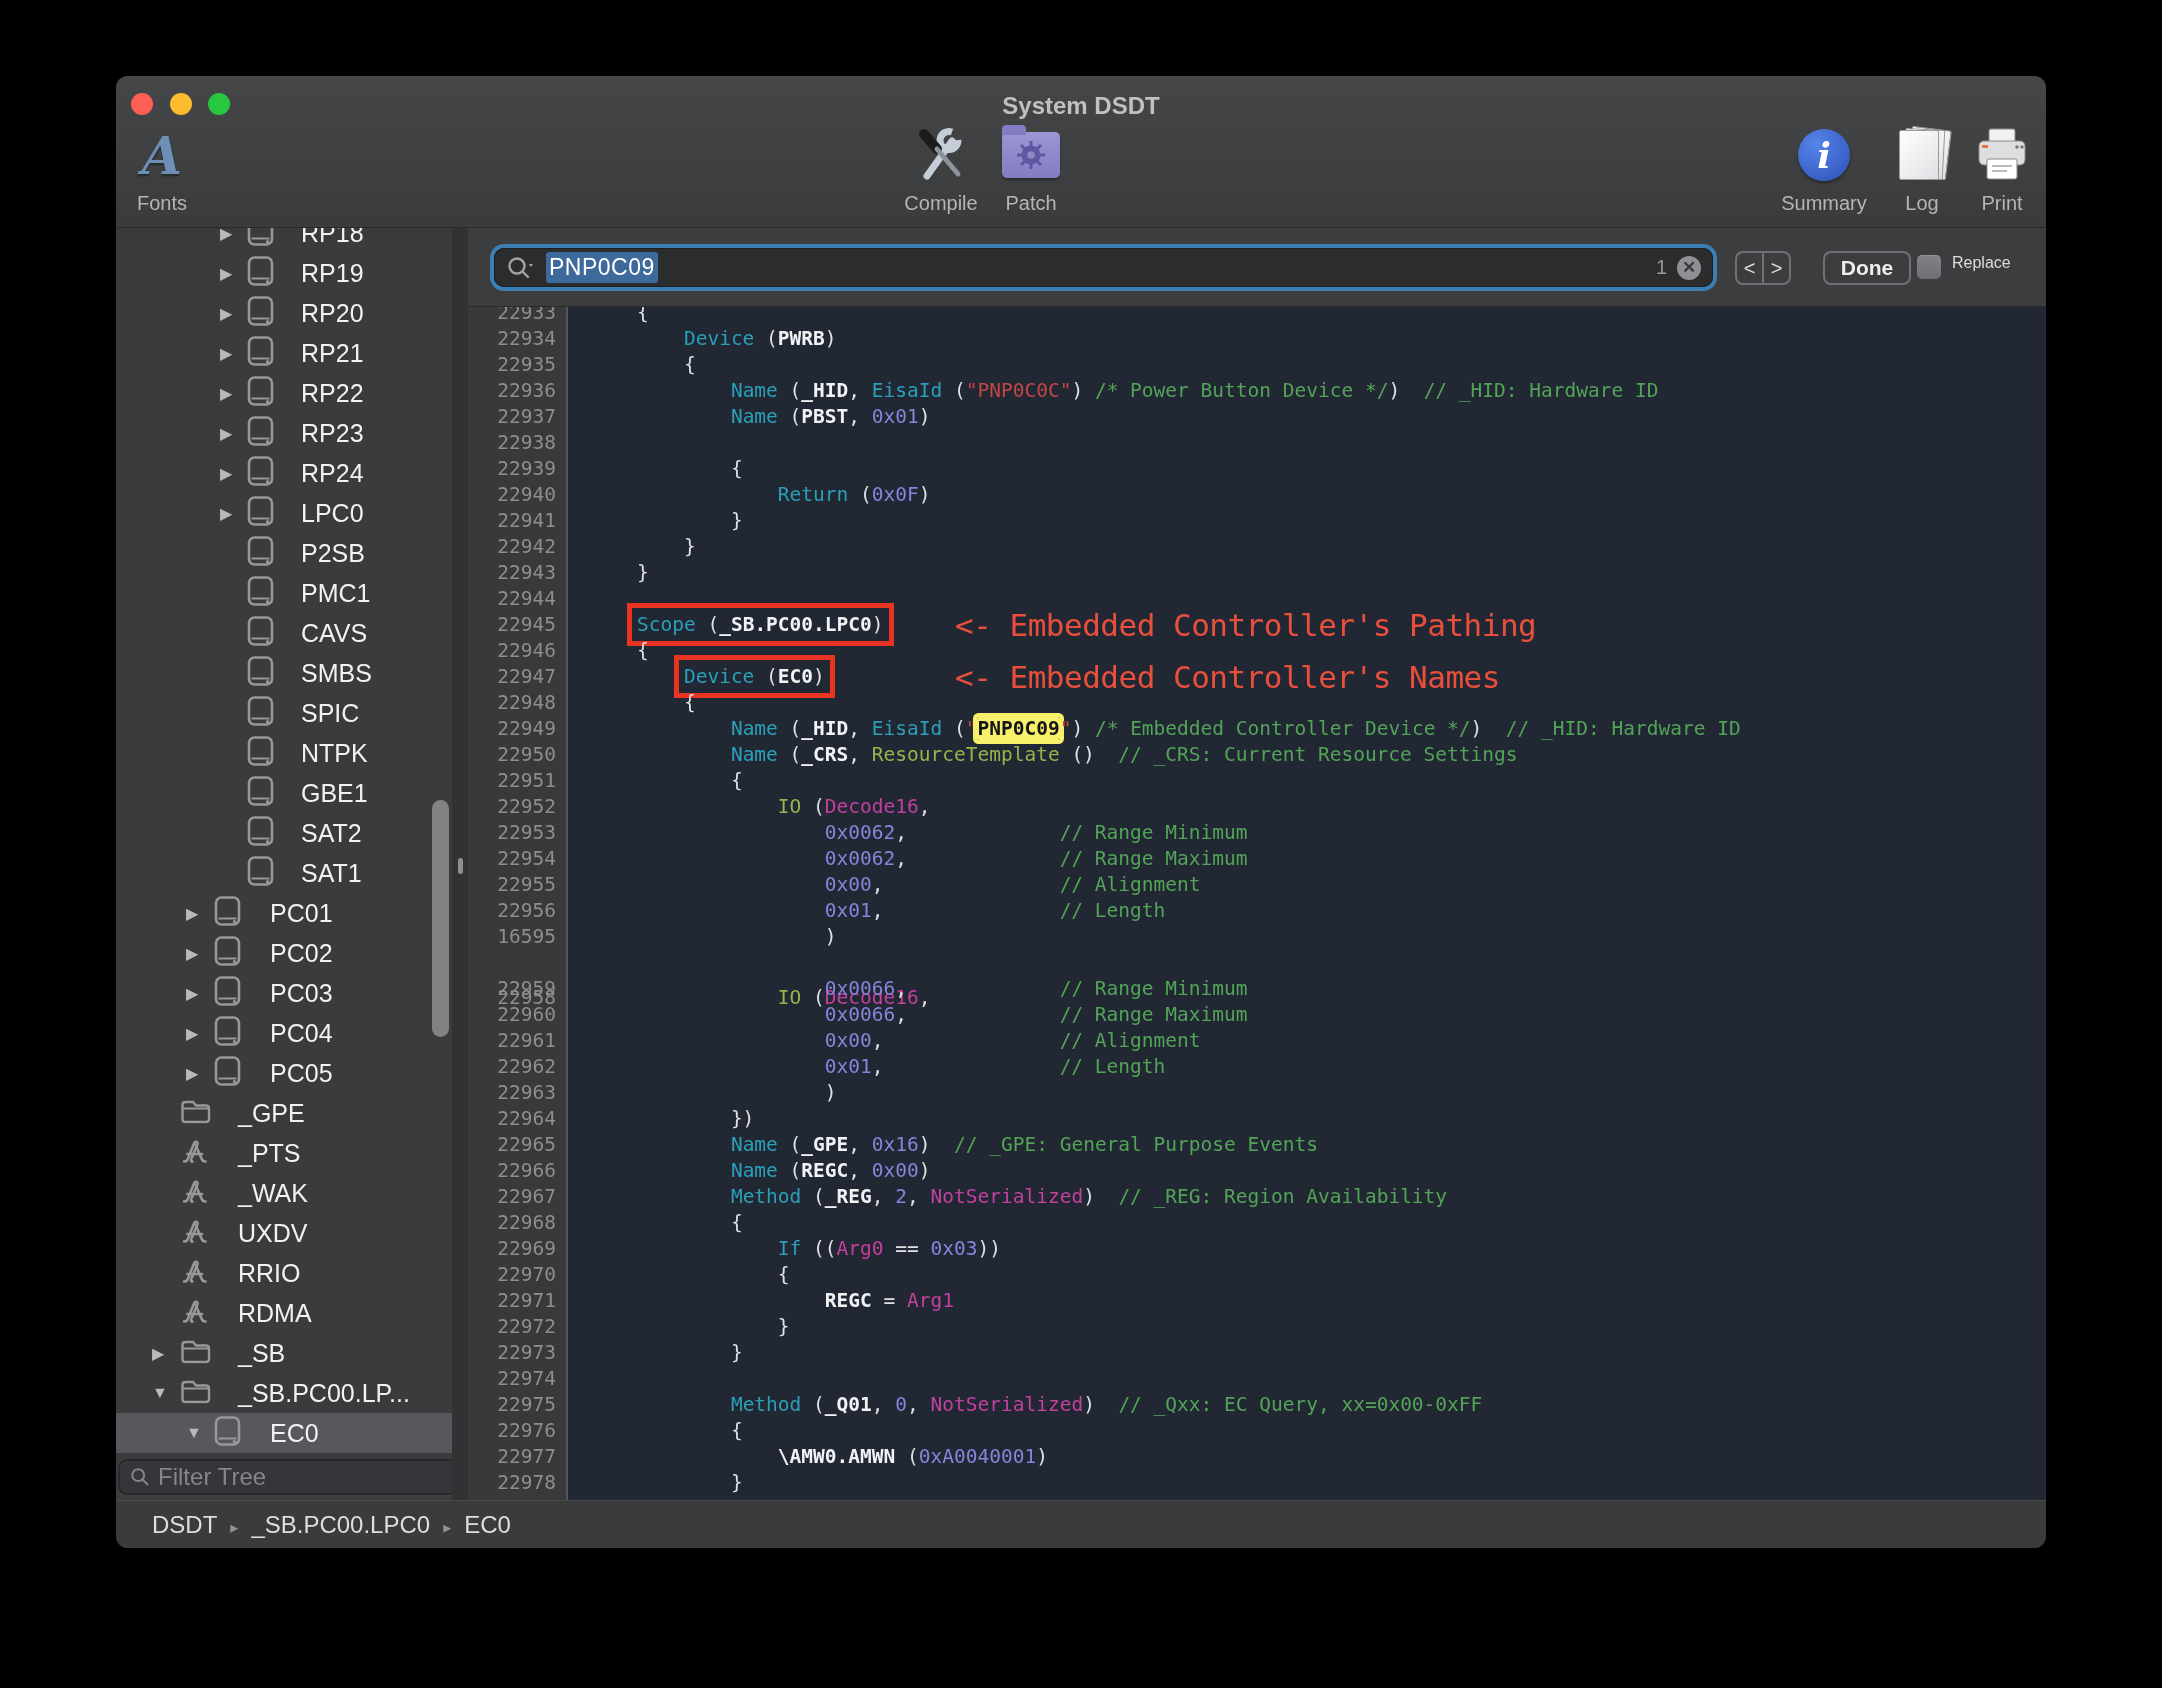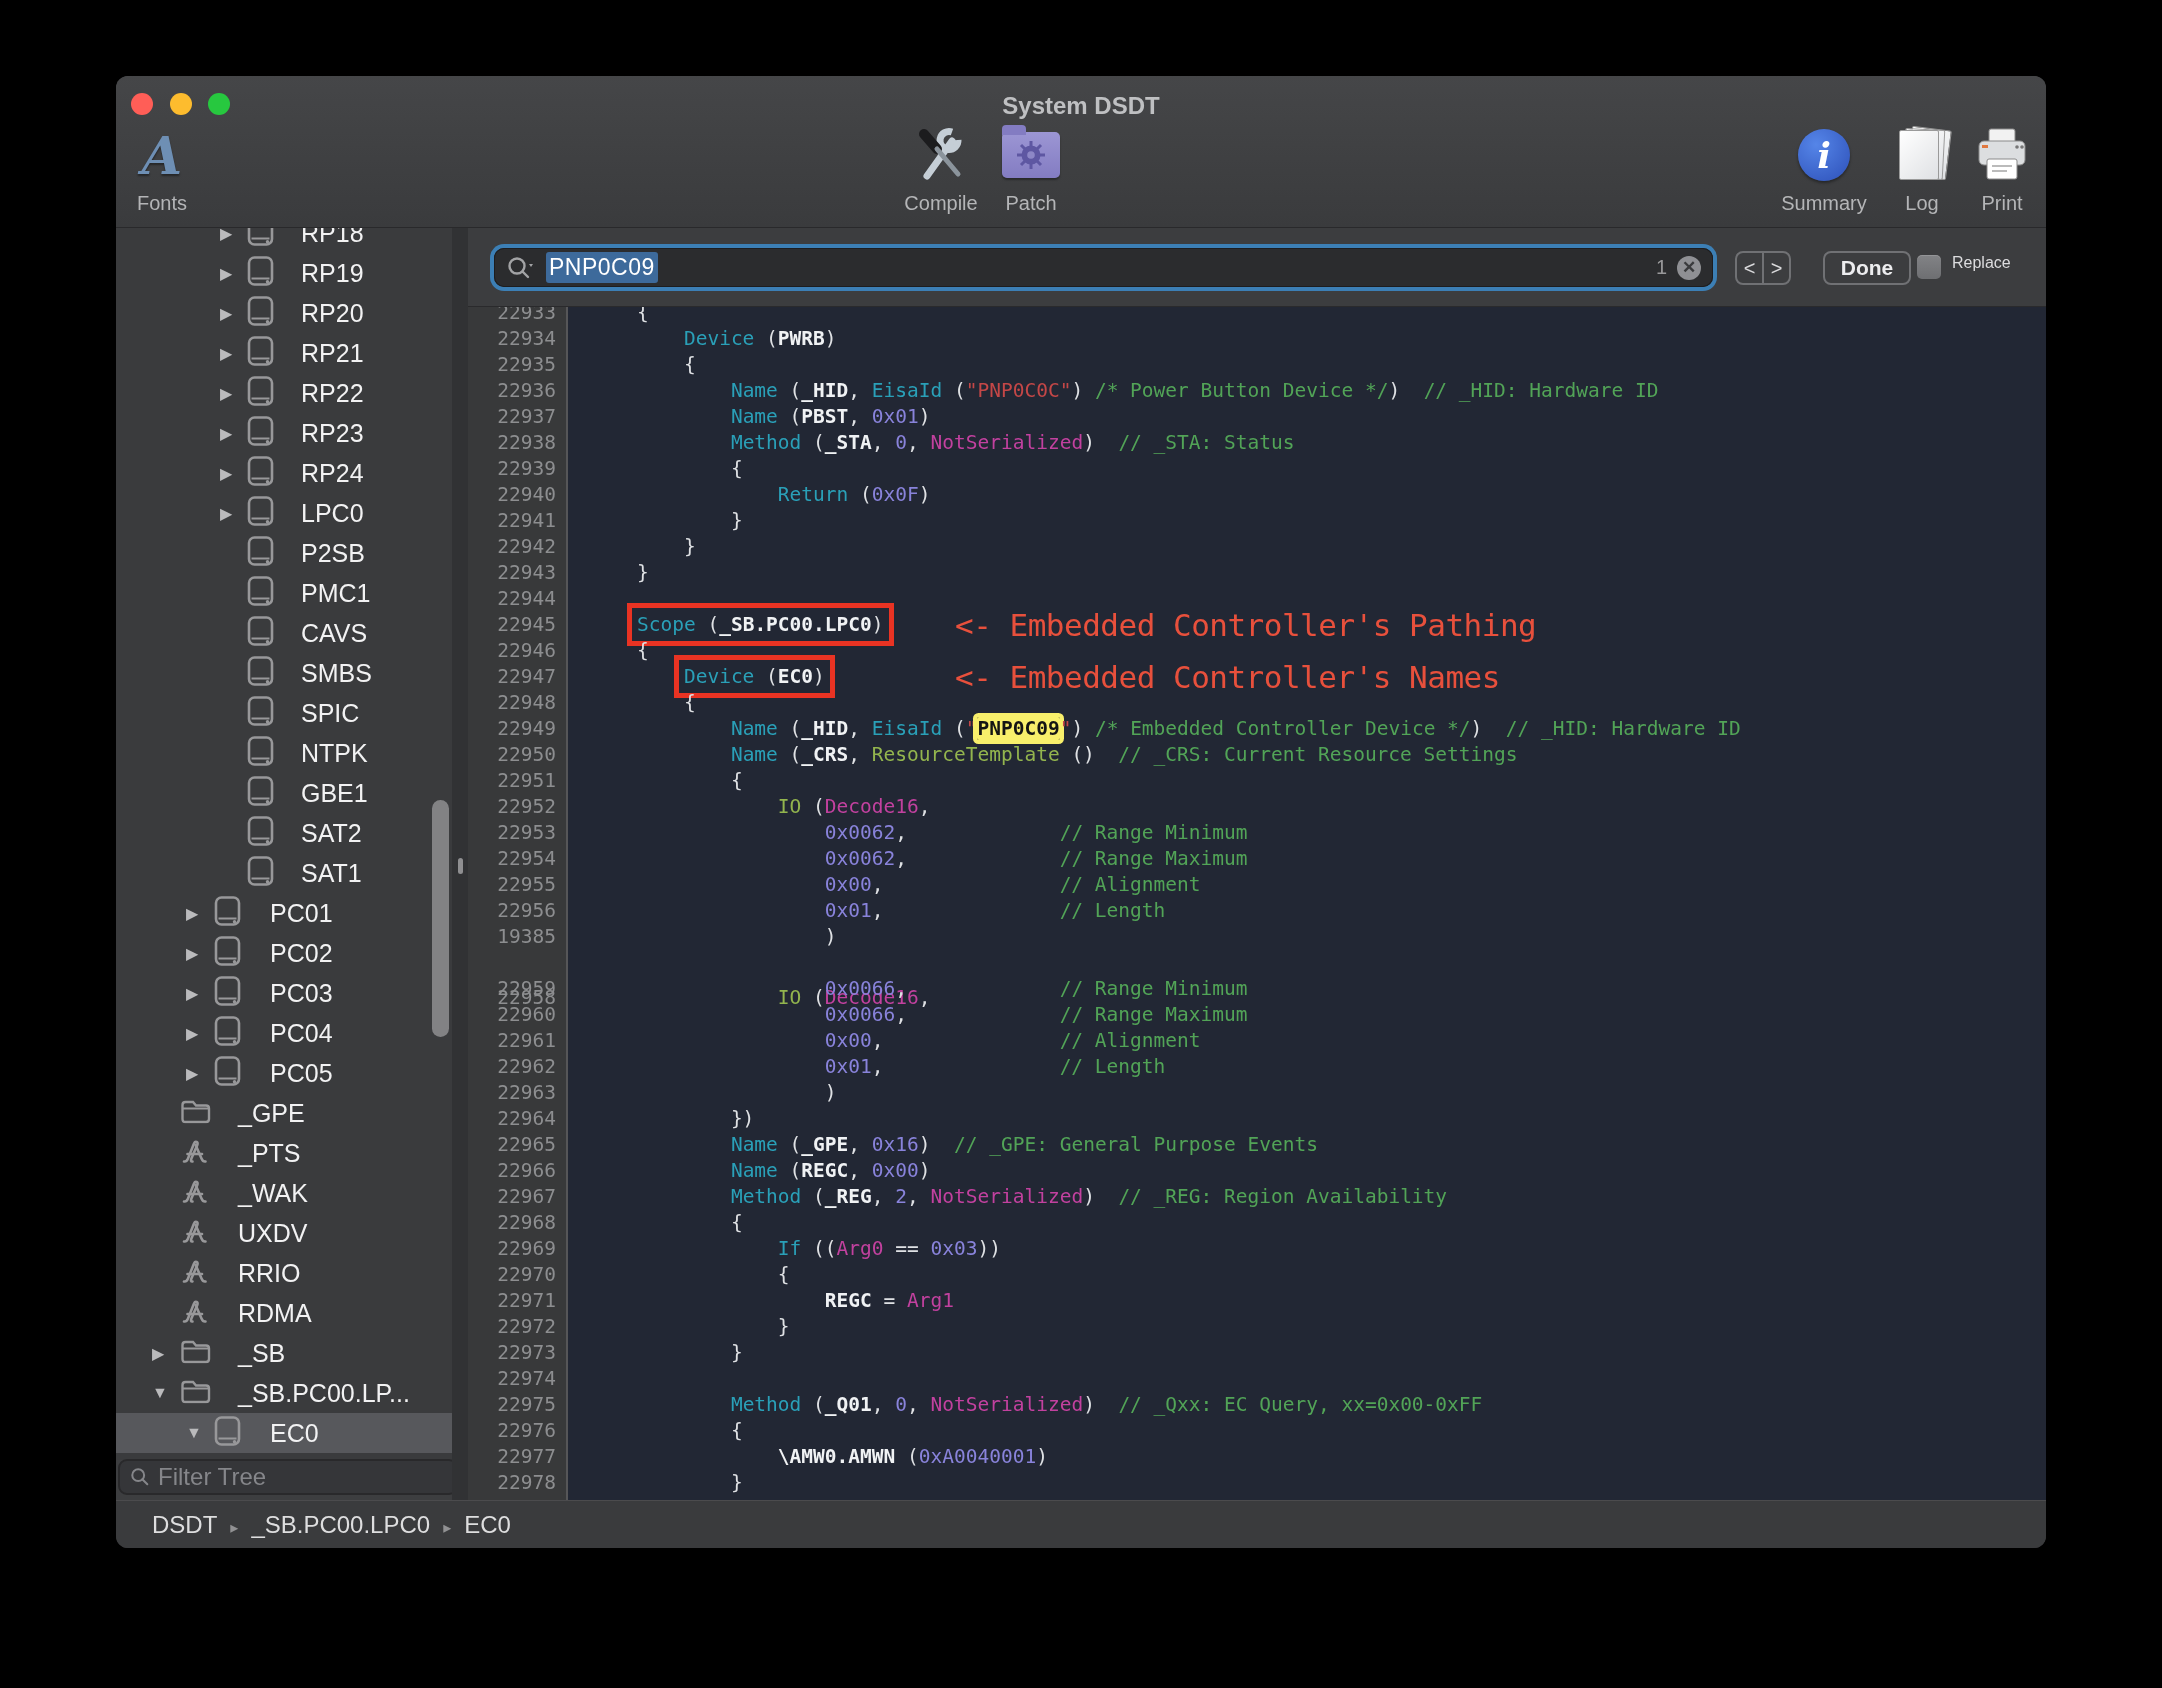--- a/index.html
+++ b/index.html
@@ -481,21 +481,20 @@
         <div class="cline" style="top: 71px;">
           <span class="ln">22936</span>
           <span class="lc"><span class="p">            </span><span class="k">Name</span><span class="p"> (</span><span class="b">_HID</span><span class="p">, </span><span class="k">EisaId</span><span class="p"> (</span><span class="s">"PNP0C0C"</span><span class="p">) </span><span class="c">/* Power Button Device */</span><span class="p">)  </span><span class="c">// _HID: Hardware ID</span></span>
         </div>
         <div class="cline" style="top: 97px;">
           <span class="ln">22937</span>
           <span class="lc"><span class="p">            </span><span class="k">Name</span><span class="p"> (</span><span class="b">PBST</span><span class="p">, </span><span class="n">0x01</span><span class="p">)</span></span>
         </div>
         <div class="cline" style="top: 123px;">
           <span class="ln">22938</span>
-          <span class="lc"><span class="p">            </span><span class="k">Method</span><span class="p"> (</span><span class="b">_STA</span><span class="p">, </span><span class="n">0</span><span class="p">, </span><span class="m">NotSerialized</span><span class="p">)  </span><span class="c">// _STA: Status</span></span>
         </div>
         <div class="cline" style="top: 149px;">
           <span class="ln">22939</span>
           <span class="lc"><span class="p">            {</span></span>
         </div>
         <div class="cline" style="top: 175px;">
           <span class="ln">22940</span>
           <span class="lc"><span class="p">                </span><span class="k">Return</span><span class="p"> (</span><span class="n">0x0F</span><span class="p">)</span></span>
         </div>
         <div class="cline" style="top: 201px;">
@@ -558,21 +557,21 @@
         </div>
         <div class="cline" style="top: 565px;">
           <span class="ln">22955</span>
           <span class="lc"><span class="p">                    </span><span class="n">0x00</span><span class="p">,               </span><span class="c">// Alignment</span></span>
         </div>
         <div class="cline" style="top: 591px;">
           <span class="ln">22956</span>
           <span class="lc"><span class="p">                    </span><span class="n">0x01</span><span class="p">,               </span><span class="c">// Length</span></span>
         </div>
         <div class="cline" style="top: 617px;">
-          <span class="ln">19385</span>
+          <span class="ln">16595</span>
           <span class="lc"><span class="p">                    )</span></span>
         </div>
         <div class="cline" style="top: 643px; margin-top: 35px;">
           <span class="ln">22958</span>
           <span class="lc"><span class="p">                </span><span class="r">IO</span><span class="p"> (</span><span class="m">Decode16</span><span class="p">,</span></span>
         </div>
         <div class="cline" style="top: 669px;">
           <span class="ln">22959</span>
           <span class="lc"><span class="p">                    </span><span class="n">0x0066</span><span class="p">,             </span><span class="c">// Range Minimum</span></span>
         </div>

